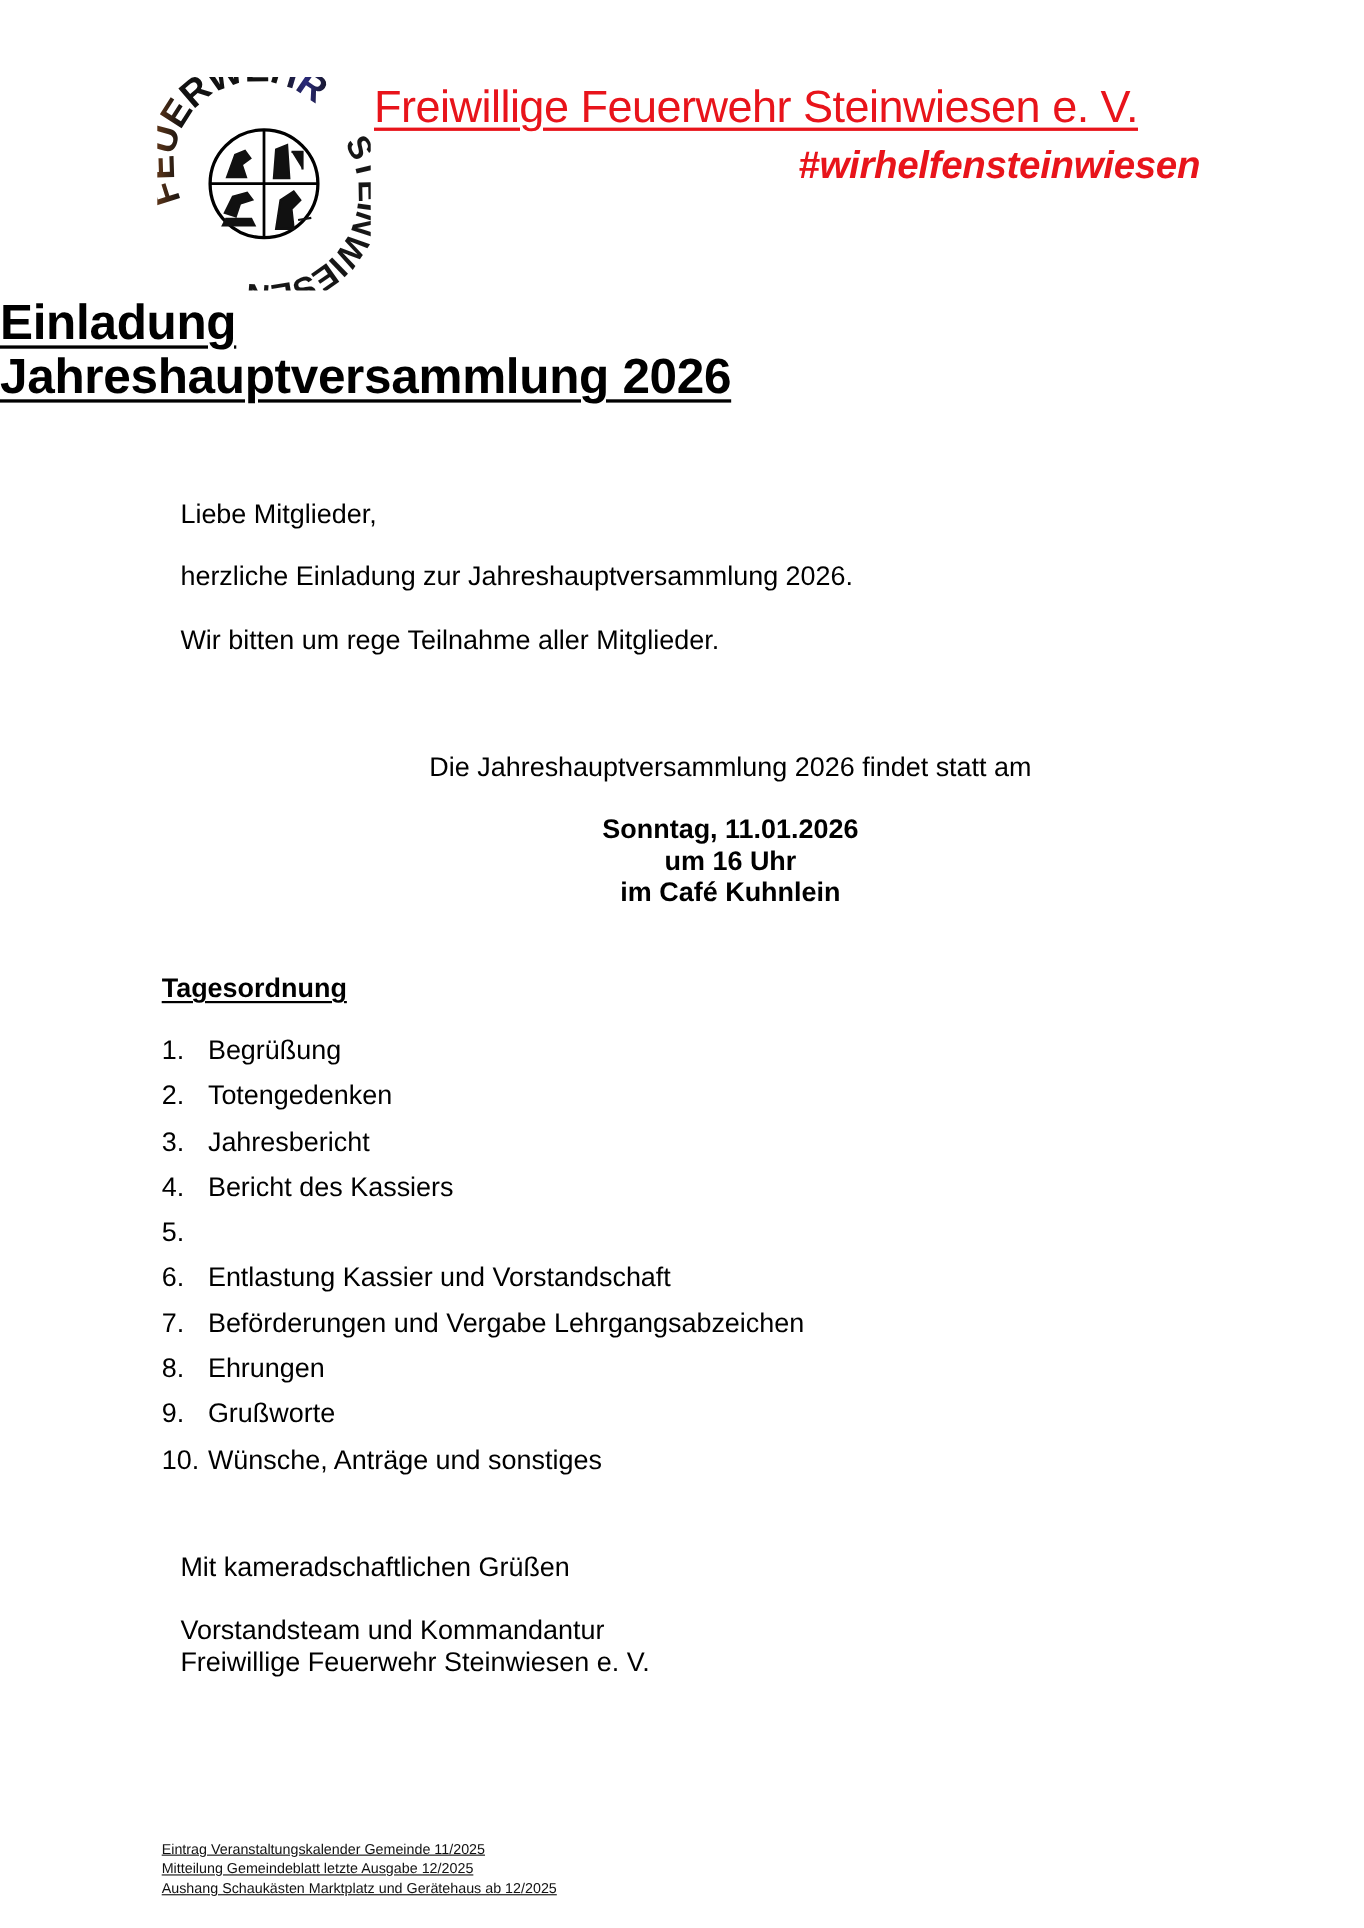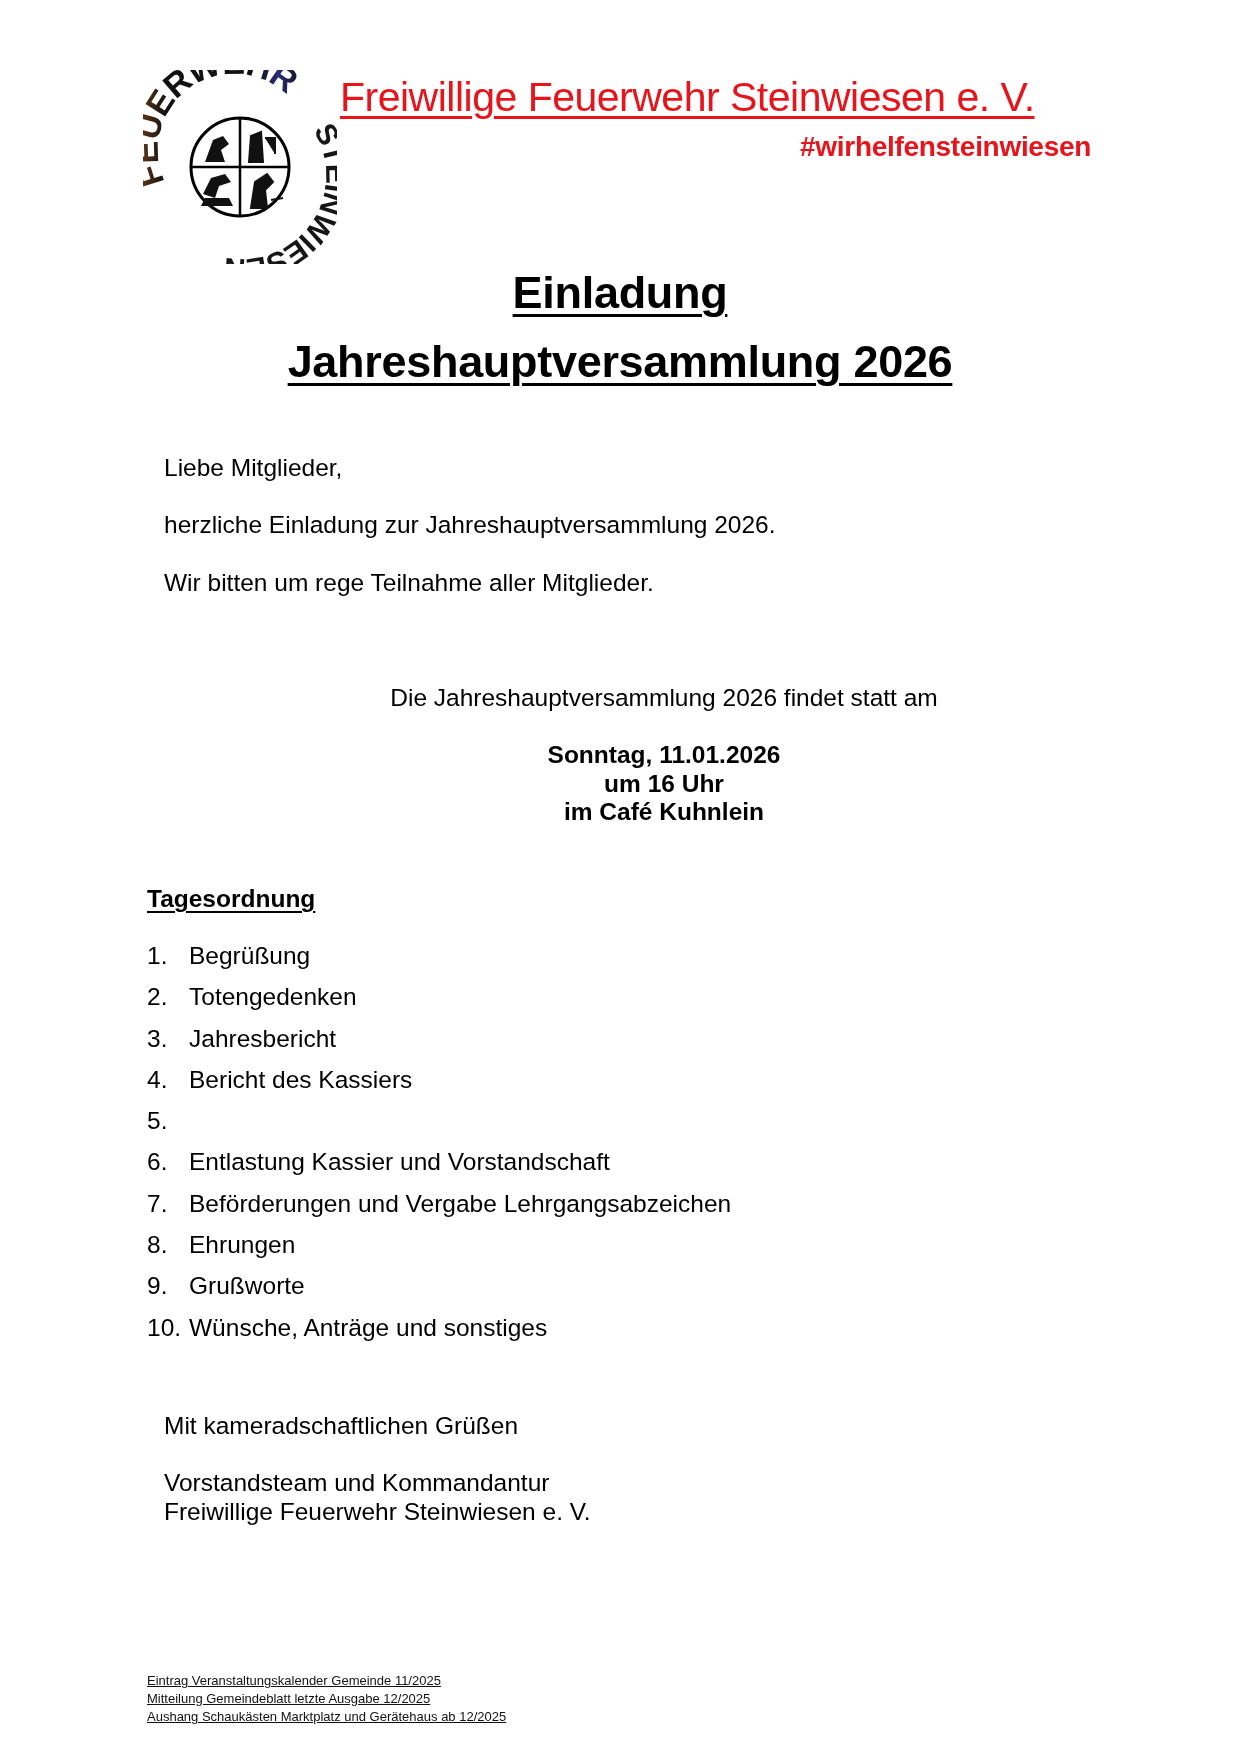--- a/index.html
+++ b/index.html
@@ -3,27 +3,27 @@
 <meta charset="utf-8">
 <style>
   html, body { margin: 0; padding: 0; background: #ffffff; }
   body { width: 1240px; height: 1753px; position: relative; overflow: hidden;
          font-family: "Liberation Sans", sans-serif; color: #000; }
   .abs { position: absolute; }
   .logo { left: 143px; top: 70px; width: 194px; height: 194px; }
   .org-title { left: 340px; top: 74px; width: 750px; font-family: "Liberation Sans", sans-serif;
                font-size: 41px; color: #e8141b; text-decoration: underline; text-decoration-thickness: 3px;
                text-underline-offset: 5px; white-space: nowrap; letter-spacing: -0.5px; }
-  .hashtag { right: 149px; top: 131px; font-size: 28px; font-weight: bold;
+  .hashtag { right: 149px; top: 131px; font-size: 35px; font-style: italic; font-weight: bold;
              color: #e8141b; white-space: nowrap; letter-spacing: -0.3px; }
-  .doc-title { left: 0; width: 1240px; text-align: center; font-weight: bold; font-size: 45px;
+  .doc-title { left: 0; width: 1240px; text-align: left; font-weight: bold; font-size: 45px;
                text-decoration: underline; text-decoration-thickness: 3px; text-underline-offset: 6px;
                white-space: nowrap; letter-spacing: -0.3px; }
   .t1 { top: 267px; }
-  .t2 { top: 336px; }
+  .t2 { top: 316px; }
   .body-text { left: 147px; font-size: 24.5px; white-space: nowrap; margin-left: 17px; }
   .center-text { left: 0; width: 1240px; text-align: center; font-size: 24.5px; white-space: nowrap; padding-left: 44px; }
   .bold { font-weight: bold; }
   .section-head { left: 147px; font-size: 24.5px; font-weight: bold; text-decoration: underline;
                   text-decoration-thickness: 2px; text-underline-offset: 4px; }
   .agenda { left: 147px; top: 942px; margin: 0; padding: 0; list-style: none; }
   .agenda li { height: 41.3px; font-size: 24.5px; white-space: nowrap; display: flex; }
   .agenda .num { width: 42px; display: inline-block; }
   .footer-notes { left: 147px; top: 1672px; font-size: 13px; line-height: 18px; }
   .footer-notes div { text-decoration: underline; white-space: nowrap; color: #111; }

